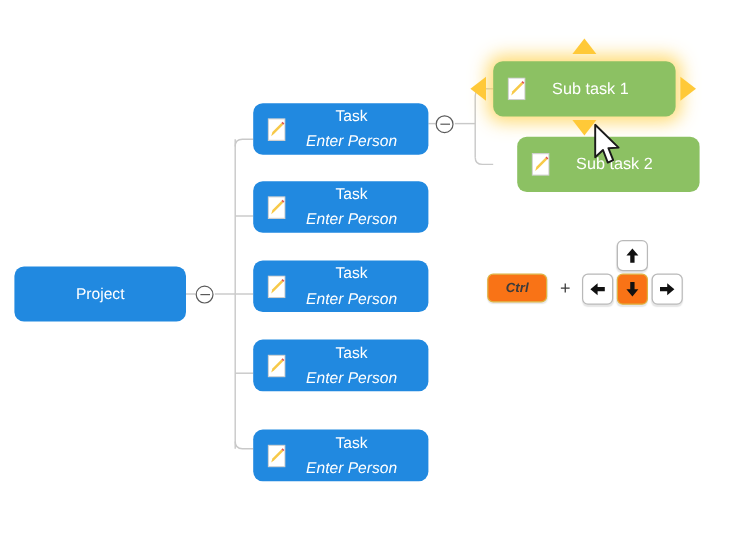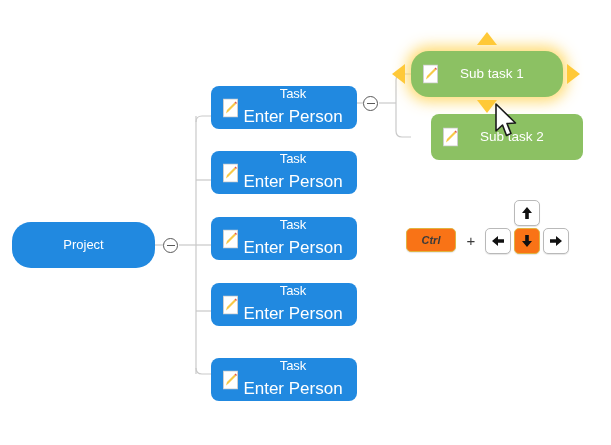--- a/index.html
+++ b/index.html
@@ -56,23 +56,24 @@
     text-align: center;
     line-height: 1.55;
     padding-left: 18px;
   }
   .node .line1 {
     font-size: 13px;
     display: block;
     white-space: nowrap;
   }
   .node .line2 {
-    font-size: 17px;
+    font-size: 13px;
     display: block;
     white-space: nowrap;
+    font-style: italic;
   }
   .node.green .node-labels {
     padding-left: 10px;
   }
   .node.green .line1 {
     font-size: 13.5px;
   }
 
   
   .doc-icon {
@@ -226,21 +227,21 @@
       <path d="M379,103 L396,103"></path>
 
       <path d="M396,80 L396,131"></path>
 
       <path d="M396,80 Q396,74 402,74 L411,74"></path>
 
       <path d="M396,131 Q396,137 402,137 L411,137"></path>
     </g>
   </svg>
 
-  <div class="node blue" style="left:12px; top:222px; width:143px; height:46px;border-radius:19px;">
+  <div class="node blue" style="left:12px; top:222px; width:143px; height:46px;">
     <div class="node-labels" style="padding-left:0;">
       <span class="line1">Project</span>
     </div>
   </div>
 
   <div class="collapse-btn" style="left:163px; top:238px;"></div>
 
   <div class="node blue" style="left:211px; top:86px;">
     <span class="doc-icon">
       <svg viewBox="0 0 15 19" width="15" height="19" xmlns="http://www.w3.org/2000/svg">
@@ -305,21 +306,21 @@
         <path d="M3 15 L4 11.5 L11.5 4 L13 5.5 L5.5 13 Z" fill="#f7c948"></path>
         <path d="M11.5 4 L13 5.5 L14 4.5 L12.5 3 Z" fill="#e2574c"></path>
       </svg>
     </span>
     <div class="node-labels">
       <span class="line1">Task</span>
       <span class="line2">Enter Person</span>
     </div>
   </div>
 
-  <div class="node green selected" style="left:411px; top:51px;border-radius:18px;">
+  <div class="node green selected" style="left:411px; top:51px;">
     <span class="doc-icon">
       <svg viewBox="0 0 15 19" width="15" height="19" xmlns="http://www.w3.org/2000/svg">
         <rect x="0.5" y="0.5" width="14" height="18" fill="#ffffff" stroke="#cfcfcf" stroke-width="1"></rect>
         <path d="M3 15 L4 11.5 L11.5 4 L13 5.5 L5.5 13 Z" fill="#f7c948"></path>
         <path d="M11.5 4 L13 5.5 L14 4.5 L12.5 3 Z" fill="#e2574c"></path>
       </svg>
     </span>
     <div class="node-labels">
       <span class="line1">Sub task 1</span>
     </div>

